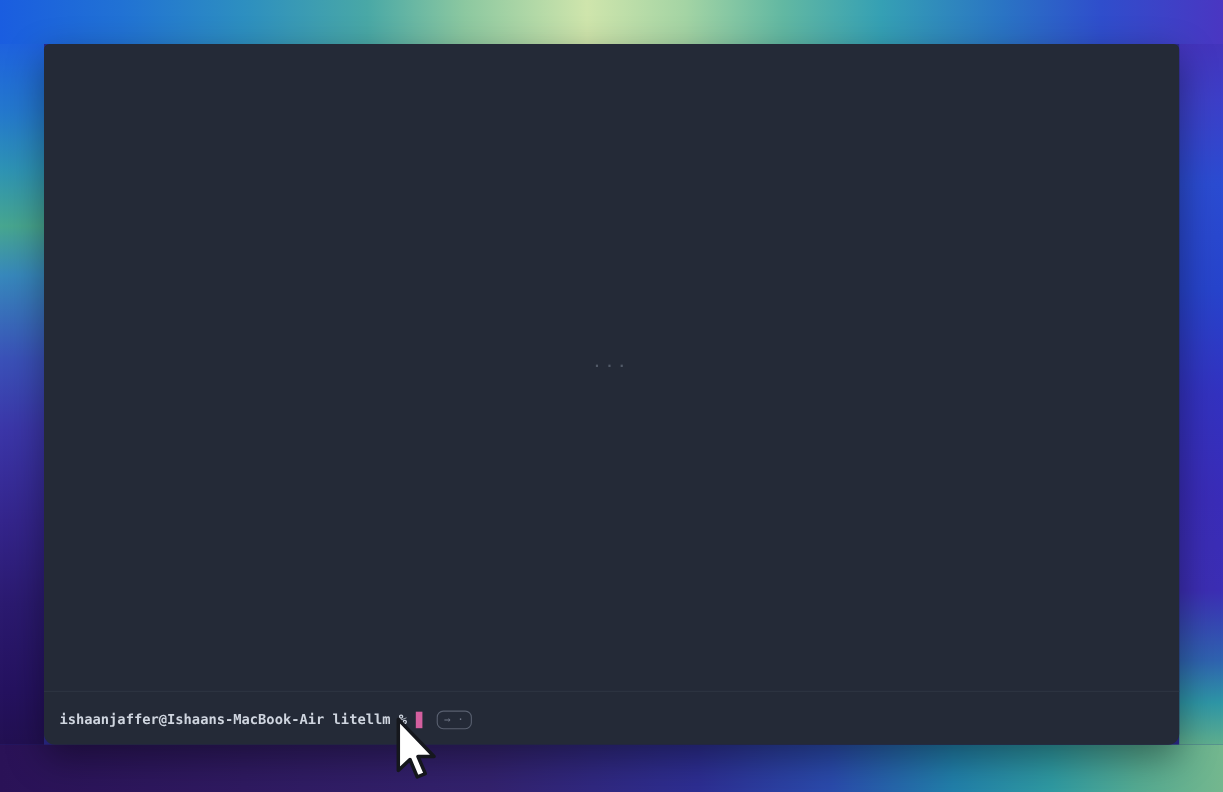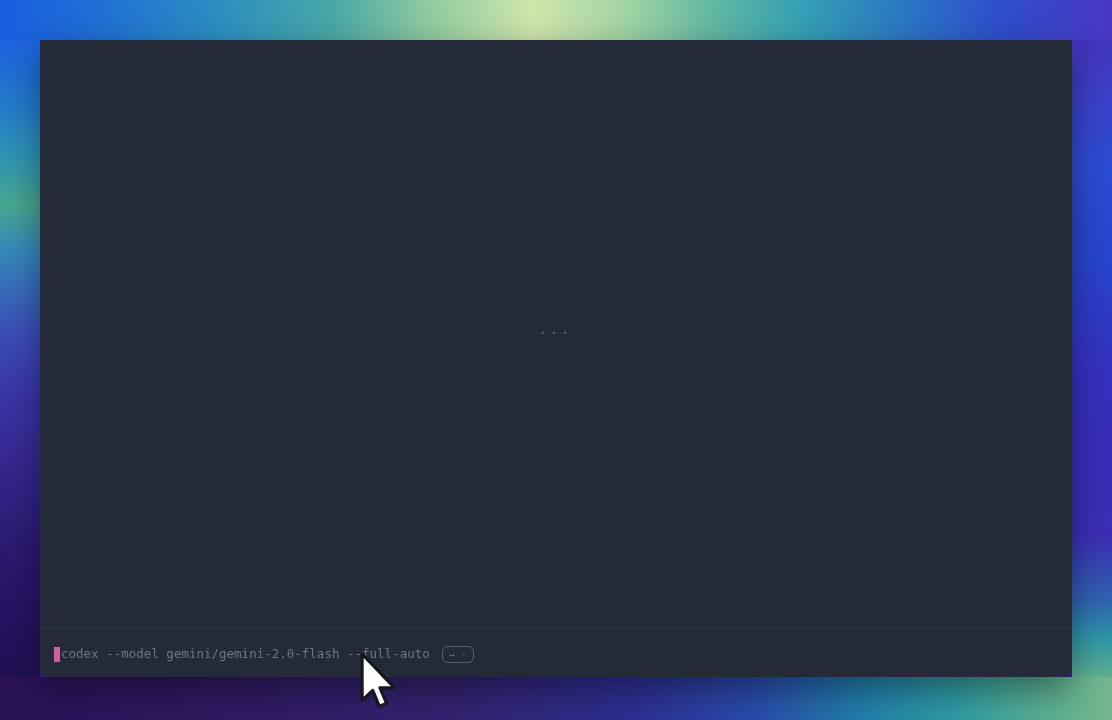--- a/index.html
+++ b/index.html
@@ -130,22 +130,22 @@
     <div class="wp-right"></div>
   </div>
 
   <div class="terminal-window">
 
     <div class="term-ellipsis">...</div>
 
     <div class="term-separator"></div>
 
     <div class="prompt-line">
+      <span class="prompt-text">ishaanjaffer@Ishaans-MacBook-Air litellm % </span>
       <span class="caret-block"></span>
-      <span class="suggestion-text">codex --model gemini/gemini-2.0-flash --full-auto</span>
       <span class="hint-badge">→ ·</span>
     </div>
 
   </div>
 
   <div class="mouse-pointer">
     <svg width="40" height="61" viewBox="0 0 30 46" xmlns="http://www.w3.org/2000/svg">
       <path d="M1.5,1.5 L1.5,36.5 L9.5,29 L14.5,41 L20,38.7 L15,27 L26,27 Z" fill="#ffffff" stroke="#15171d" stroke-width="2.4" stroke-linejoin="round"></path>
     </svg>
   </div>

